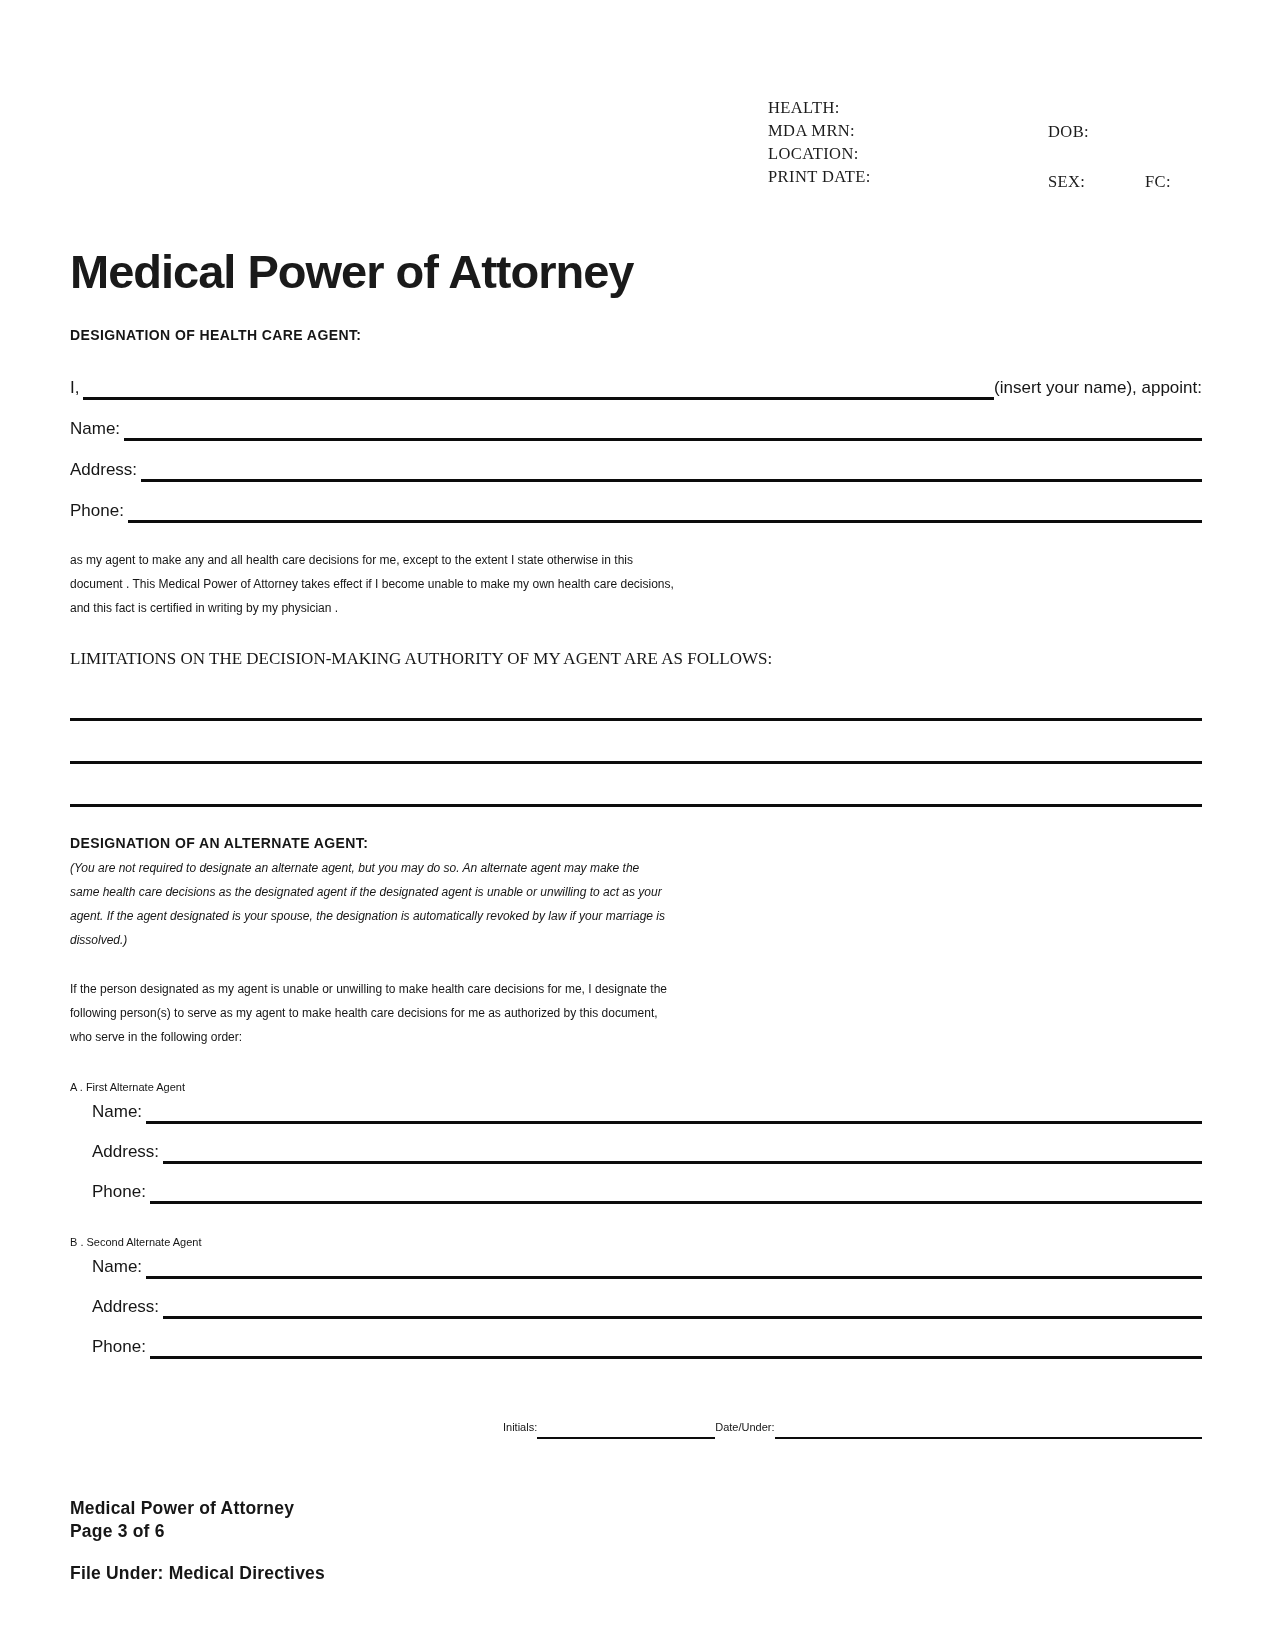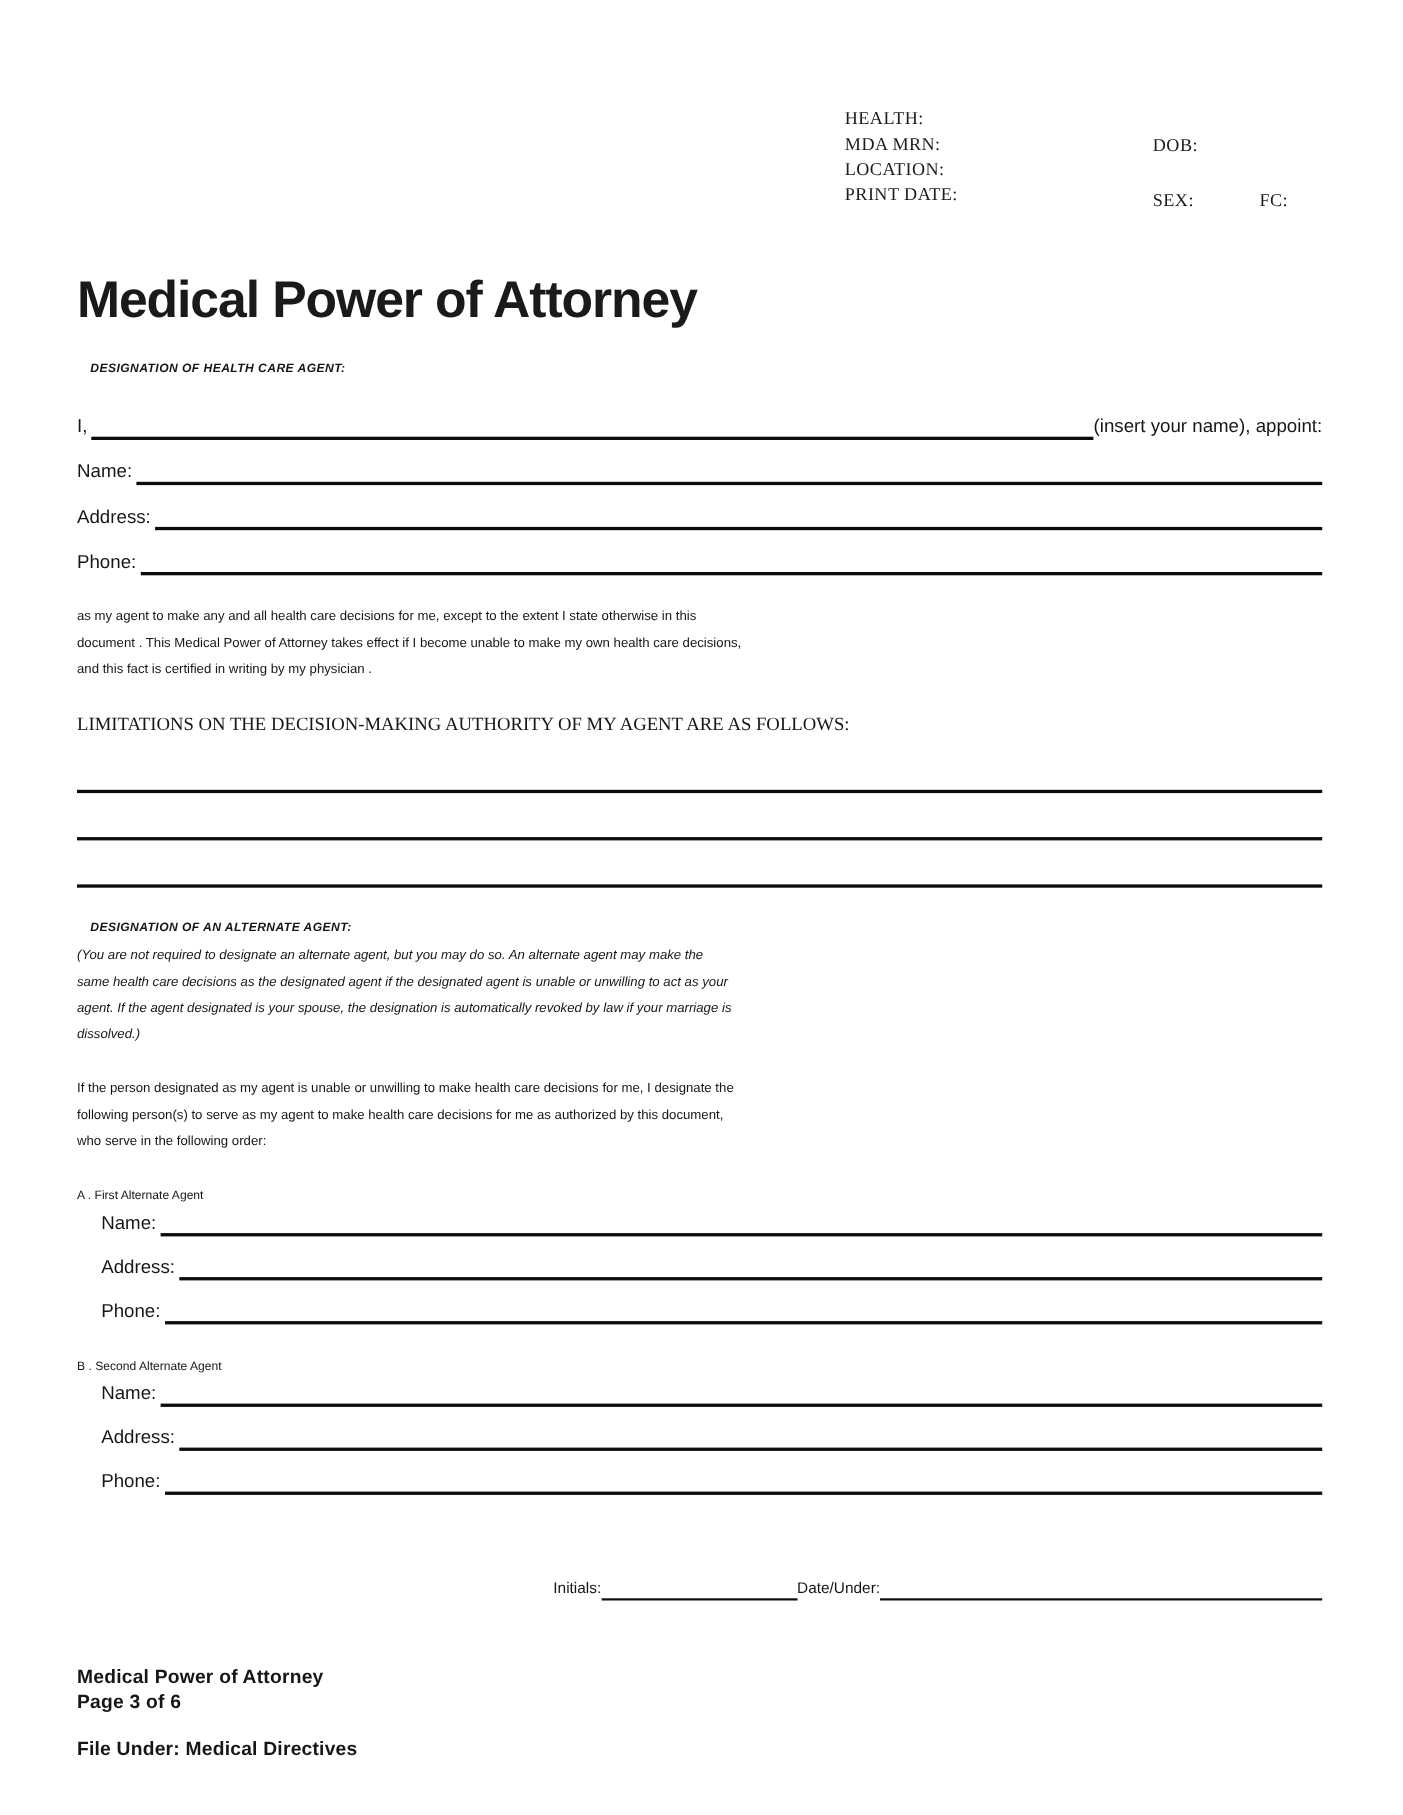--- a/index.html
+++ b/index.html
@@ -41,26 +41,24 @@
     font-size: 47px;
     font-weight: 700;
     letter-spacing: -1px;
     line-height: 52px;
     color: #1a1a1a;
   }
 
   
   .sec-heading {
     margin-top: 26px;
-    font-size: 11px;
+    font-size: 14px;
     font-weight: 700;
-    font-style: italic;
     letter-spacing: 0.4px;
     line-height: 22px;
-    margin-left: 12px;
   }
 
   
   .body-text {
     font-size: 12px;
     line-height: 24px;
     white-space: pre-line;
   }
   .italic { font-style: italic; }
 
@@ -105,24 +103,24 @@
     margin-top: 26px;
     font-size: 11px;
     line-height: 24px;
   }
   .agent-label.second { }
   .agent-row { margin-top: 16px; }
   .agent-row.tight { margin-top: 1px; }
 
   
   .initials-row {
-    margin-top: 72px;
+    margin-top: 56px;
     display: flex;
     align-items: flex-end;
-    font-size: 14px;
+    font-size: 11px;
     line-height: 24px;
   }
   .initials-row .spacer { width: 433px; }
   .initials-row .fill {
     border-bottom: 2px solid #0c0c0c;
     height: 24px;
   }
   .initials-fill { width: 178px; }
   .datetime-fill { flex: 1; }
   .initials-row .dt-label { white-space: nowrap; }

